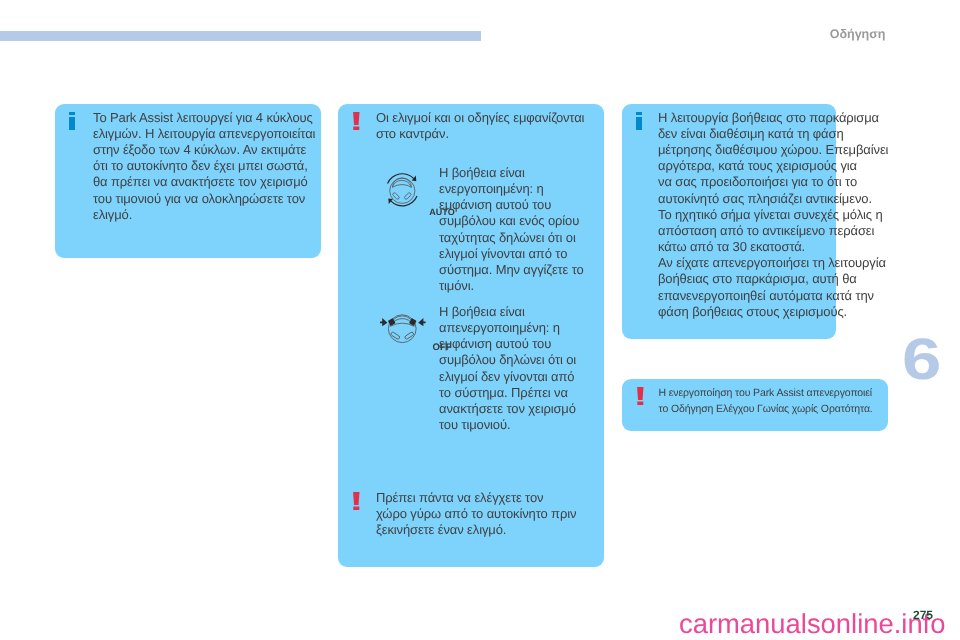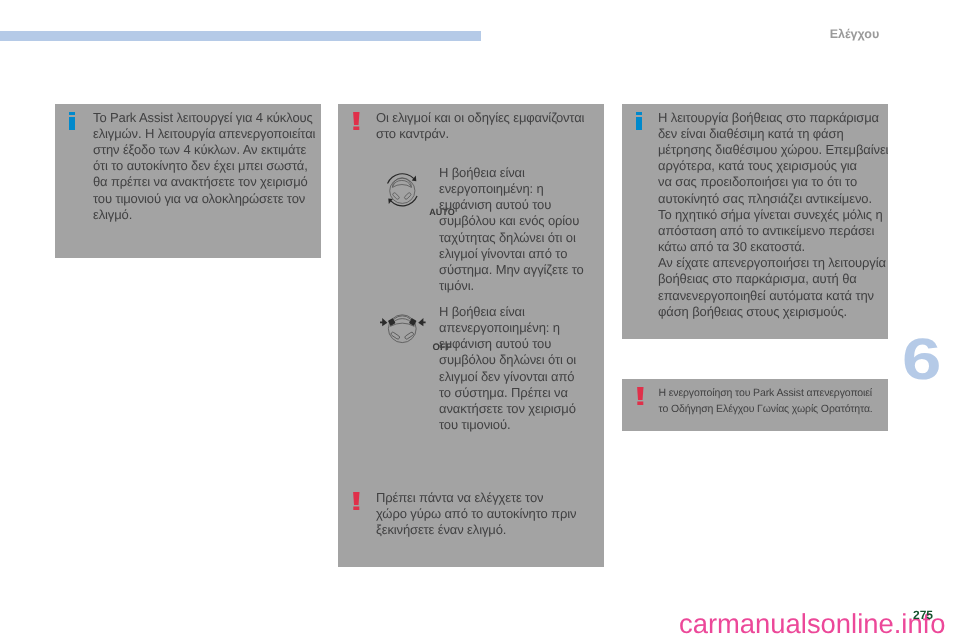--- a/index.html
+++ b/index.html
@@ -8,21 +8,21 @@
        font-family:"Liberation Sans",sans-serif;
        -webkit-font-smoothing:antialiased;text-rendering:geometricPrecision;}
   .page{position:absolute;left:0;top:0;width:960px;height:640px;background:#ffffff;}
 
   .header-rule{position:absolute;left:0;top:31px;width:481px;height:9.5px;background:#b5cae7;}
   .chapter-title{position:absolute;left:829.7px;top:26.7px;font-size:12.5px;font-weight:bold;
        color:#9a9a9a;white-space:nowrap;}
   .chapter-number{position:absolute;left:902px;top:332px;font-size:58.5px;font-weight:bold;
        color:#b5cae7;line-height:56.6px;transform:scaleX(1.21);transform-origin:left top;}
 
-  .box{position:absolute;background:#a3a3a3;box-sizing:border-box;}
+  .box{position:absolute;background:#7dd3fc;box-sizing:border-box;border-radius:9px;}
   .box-body{position:absolute;color:#414142;font-size:13px;letter-spacing:-0.12px;line-height:16.15px;white-space:pre;}
 
   .sym-label{position:absolute;font-weight:bold;color:#3a3a3a;text-align:center;white-space:nowrap;margin-left:40px;}
   .sym-text{position:absolute;color:#414142;font-size:13px;letter-spacing:-0.12px;line-height:16.15px;white-space:pre;}
 
   .watermark{position:absolute;left:679px;top:607.5px;font-size:27.4px;color:#ec4899;white-space:nowrap;}
   .page-number{position:absolute;left:913px;top:608px;font-size:12px;font-weight:bold;color:#14532d;}
 
   .ico-info{position:absolute;width:6px;}
   .ico-info i{display:block;background:#0089cc;}
@@ -30,21 +30,21 @@
   .ico-info .stem{width:6px;height:13px;margin-top:1.4px;}
 
   .ico-warn{position:absolute;width:6.6px;height:18px;}
 </style>
 </head>
 <body>
 
 <div class="page">
 
   <div class="header-rule"></div>
-  <div class="chapter-title">Ελέγχου</div>
+  <div class="chapter-title">Οδήγηση</div>
   <div class="chapter-number">6</div>
 
   <div class="box" style="left:55px;top:104px;width:266px;height:154px">
     <span class="ico-info" style="left:14px;top:8px">
       <i class="dot"></i>
         <i class="stem"></i>
     </span>
     <div class="box-body" style="left:38px;top:5.8px;width:220px">Το Park Assist λειτουργεί για 4 κύκλους
 ελιγμών. Η λειτουργία απενεργοποιείται
 στην έξοδο των 4 κύκλων. Αν εκτιμάτε
@@ -120,21 +120,21 @@
   <div class="box" style="left:338px;top:484px;width:266px;height:83px">
     <svg class="ico-warn" style="left:15px;top:8px" width="6.6" height="18" viewBox="0 0 6.6 18">
       <path d="M0.1 0 H6.5 L5.55 13.1 H1.05 Z" fill="#e0304a"></path>
       <rect x="0.3" y="14.5" width="6.0" height="3.5" fill="#e0304a"></rect>
     </svg>
     <div class="box-body" style="left:38px;top:5.8px;width:225px">Πρέπει πάντα να ελέγχετε τον
 χώρο γύρω από το αυτοκίνητο πριν
 ξεκινήσετε έναν ελιγμό.</div>
   </div>
 
-  <div class="box" style="left:622px;top:104px;width:266px;height:235px">
+  <div class="box" style="left:622px;top:104px;width:214px;height:235px">
     <span class="ico-info" style="left:14px;top:8px">
       <i class="dot"></i>
         <i class="stem"></i>
     </span>
     <div class="box-body" style="left:36px;top:5.8px;width:225px">Η λειτουργία βοήθειας στο παρκάρισμα
 δεν είναι διαθέσιμη κατά τη φάση
 μέτρησης διαθέσιμου χώρου. Επεμβαίνει
 αργότερα, κατά τους χειρισμούς για
 να σας προειδοποιήσει για το ότι το
 αυτοκίνητό σας πλησιάζει αντικείμενο.

